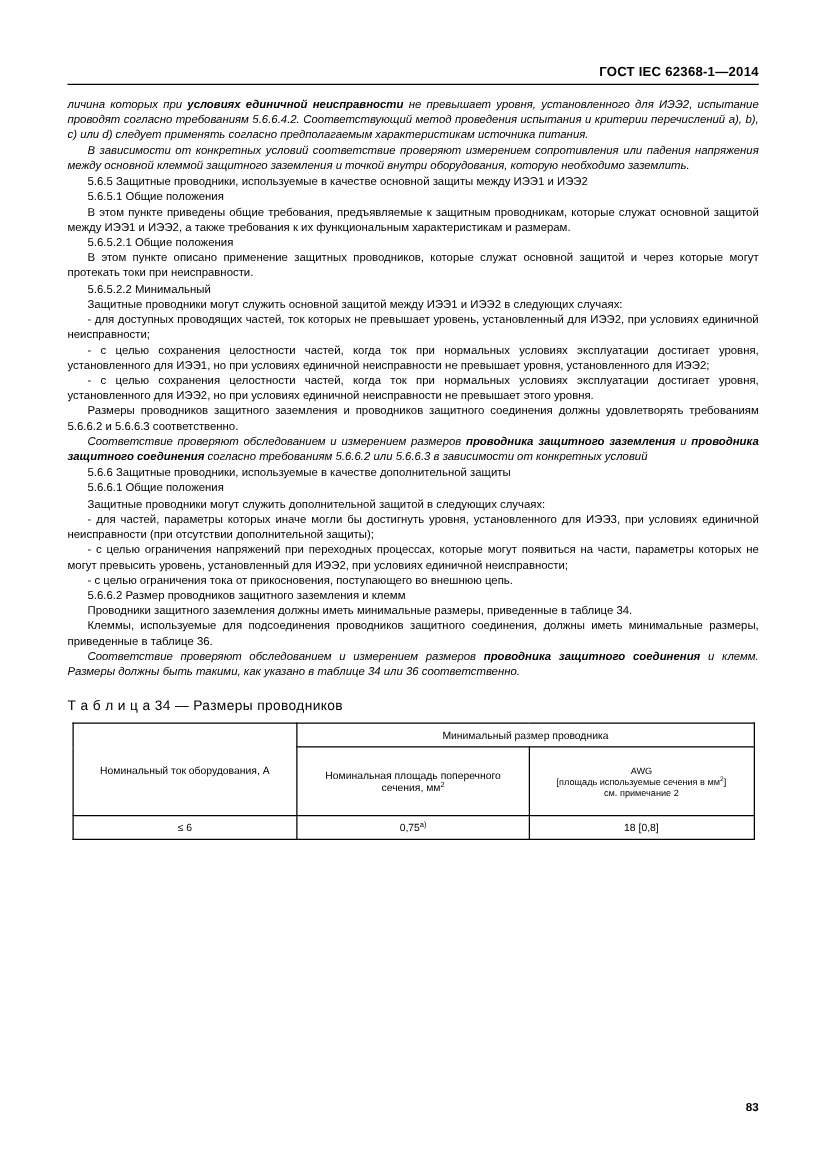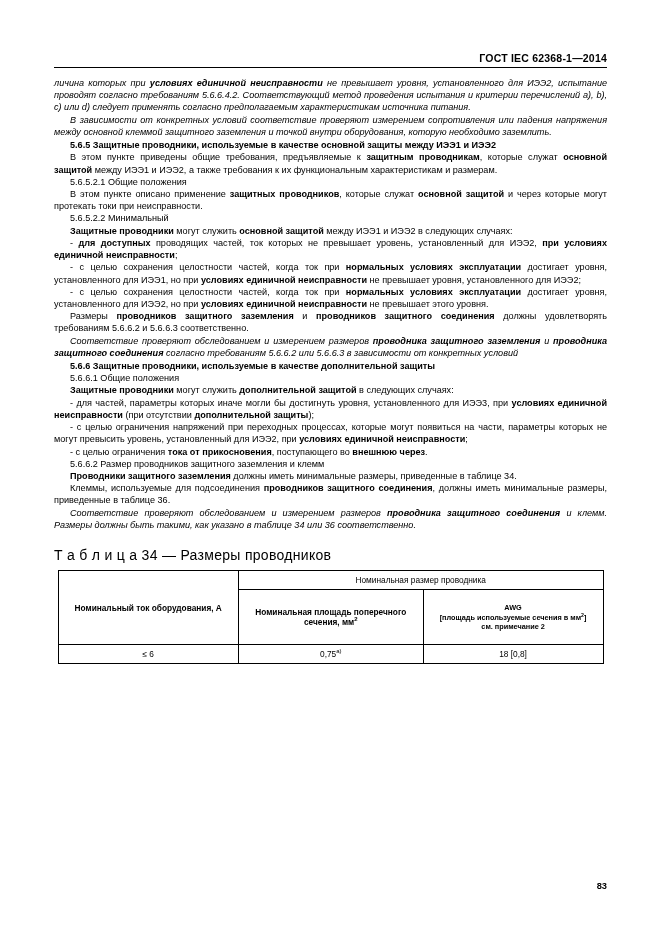--- a/index.html
+++ b/index.html
@@ -34,48 +34,47 @@
     line-height: 1.345;
     text-align: justify;
   }
   p {
     margin: 0;
   }
   .ind {
     text-indent: 16px;
   }
   .it { font-style: italic; }
-  .b { font-weight: bold; }
+  .b { font-weight: normal; }
   .bi { font-weight: bold; font-style: italic; }
   .head-para {
     font-weight: bold;
     text-indent: 16px;
     margin-top: 1px;
   }
   .tbl-caption {
-    font-size: 14px;
+    font-size: 11px;
     margin-top: 16px;
     margin-bottom: 7px;
     letter-spacing: 0.3px;
   }
   table.conductors {
     border-collapse: collapse;
     width: 546px;
     margin: 0 auto;
     font-size: 8.3px;
   }
   table.conductors td {
     border: 0.8px solid #000;
     text-align: center;
     vertical-align: middle;
     padding: 4px 5px;
   }
   .cell-tall {
     height: 46px;
-    font-weight: bold;
   }
   .cell-note {
     font-size: 7.3px;
     line-height: 1.25;
   }
   .page-num {
     position: absolute;
     right: 54px;
     bottom: 44px;
     font-size: 9.3px;
@@ -87,49 +86,50 @@
 <body>
 
 <div class="page">
 
   <div class="header">ГОСТ IEC 62368-1—2014</div>
 
   <div class="body-text" id="content">
       <p><span class="it">личина которых при </span><span class="bi">условиях единичной неисправности</span><span class="it"> не превышает уровня, установленного для ИЭЭ2, испытание проводят согласно требованиям 5.6.6.4.2. Соответствующий метод проведения испытания и критерии перечислений a), b), c) или d) следует применять согласно предполагаемым характеристикам источника питания.</span></p>
       <p class="ind"><span class="it">В зависимости от конкретных условий соответствие проверяют измерением сопротивления или падения напряжения между основной клеммой защитного заземления и точкой внутри оборудования, которую необходимо заземлить.</span></p>
       <p class="head-para"><span class="b">5.6.5 Защитные проводники, используемые в качестве основной защиты между ИЭЭ1 и ИЭЭ2</span></p>
+      <p class="ind"><span>5.6.5.1 Общие положения</span></p>
       <p class="ind"><span>В этом пункте приведены общие требования, предъявляемые к </span><span class="b">защитным проводникам</span><span>, которые служат </span><span class="b">основной защитой</span><span> между ИЭЭ1 и ИЭЭ2, а также требования к их функциональным характеристикам и размерам.</span></p>
       <p class="ind"><span>5.6.5.2.1 Общие положения</span></p>
       <p class="ind"><span>В этом пункте описано применение </span><span class="b">защитных проводников</span><span>, которые служат </span><span class="b">основной защитой</span><span> и через которые могут протекать токи при неисправности.</span></p>
       <p class="ind"><span>5.6.5.2.2 Минимальный</span></p>
       <p class="ind"><span class="b">Защитные проводники</span><span> могут служить </span><span class="b">основной защитой</span><span> между ИЭЭ1 и ИЭЭ2 в следующих случаях:</span></p>
       <p class="ind"><span>- </span><span class="b">для доступных</span><span> проводящих частей, ток которых не превышает уровень, установленный для ИЭЭ2, </span><span class="b">при условиях единичной неисправности</span><span>;</span></p>
       <p class="ind"><span>- с целью сохранения целостности частей, когда ток при </span><span class="b">нормальных условиях эксплуатации</span><span> достигает уровня, установленного для ИЭЭ1, но при </span><span class="b">условиях единичной неисправности</span><span> не превышает уровня, установленного для ИЭЭ2;</span></p>
       <p class="ind"><span>- с целью сохранения целостности частей, когда ток при </span><span class="b">нормальных условиях эксплуатации</span><span> достигает уровня, установленного для ИЭЭ2, но при </span><span class="b">условиях единичной неисправности</span><span> не превышает этого уровня.</span></p>
       <p class="ind"><span>Размеры </span><span class="b">проводников защитного заземления</span><span> и </span><span class="b">проводников защитного соединения</span><span> должны удовлетворять требованиям 5.6.6.2 и 5.6.6.3 соответственно.</span></p>
       <p class="ind"><span class="it">Соответствие проверяют обследованием и измерением размеров </span><span class="bi">проводника защитного заземления</span><span class="it"> и </span><span class="bi">проводника защитного соединения</span><span class="it"> согласно требованиям 5.6.6.2 или 5.6.6.3 в зависимости от конкретных условий</span></p>
       <p class="head-para"><span class="b">5.6.6 Защитные проводники, используемые в качестве дополнительной защиты</span></p>
       <p class="ind"><span>5.6.6.1 Общие положения</span></p>
       <p class="ind"><span class="b">Защитные проводники</span><span> могут служить </span><span class="b">дополнительной защитой</span><span> в следующих случаях:</span></p>
       <p class="ind"><span>- для частей, параметры которых иначе могли бы достигнуть уровня, установленного для ИЭЭ3, при </span><span class="b">условиях единичной неисправности</span><span> (при отсутствии </span><span class="b">дополнительной защиты</span><span>);</span></p>
       <p class="ind"><span>- с целью ограничения напряжений при переходных процессах, которые могут появиться на части, параметры которых не могут превысить уровень, установленный для ИЭЭ2, при </span><span class="b">условиях единичной неисправности</span><span>;</span></p>
-      <p class="ind"><span>- с целью ограничения </span><span class="b">тока от прикосновения</span><span>, поступающего во </span><span class="b">внешнюю через</span><span>.</span></p>
+      <p class="ind"><span>- с целью ограничения </span><span class="b">тока от прикосновения</span><span>, поступающего во </span><span class="b">внешнюю цепь</span><span>.</span></p>
       <p class="ind"><span>5.6.6.2 Размер проводников защитного заземления и клемм</span></p>
       <p class="ind"><span class="b">Проводники защитного заземления</span><span> должны иметь минимальные размеры, приведенные в таблице 34.</span></p>
       <p class="ind"><span>Клеммы, используемые для подсоединения </span><span class="b">проводников защитного соединения</span><span>, должны иметь минимальные размеры, приведенные в таблице 36.</span></p>
       <p class="ind"><span class="it">Соответствие проверяют обследованием и измерением размеров </span><span class="bi">проводника защитного соединения</span><span class="it"> и клемм. Размеры должны быть такими, как указано в таблице 34 или 36 соответственно.</span></p>
     </div>
 
   <div class="tbl-caption">Т а б л и ц а   34 — Размеры проводников</div>
 
   <table class="conductors">
     <tbody>
       <tr>
         <td rowspan="2" class="cell-tall">Номинальный ток оборудования, А</td>
-        <td colspan="2">Номинальная размер проводника</td>
+        <td colspan="2">Минимальный размер проводника</td>
       </tr>
       <tr>
         <td class="cell-tall">
           <span>Номинальная площадь поперечного</span><br>
           <span>сечения, мм</span><sup>2</sup>
         </td>
         <td class="cell-tall cell-note">
           <span>AWG</span><br>
           <span>[площадь используемые сечения в мм</span><sup>2</sup><span>]</span><br>
           <span>см. примечание 2</span>

